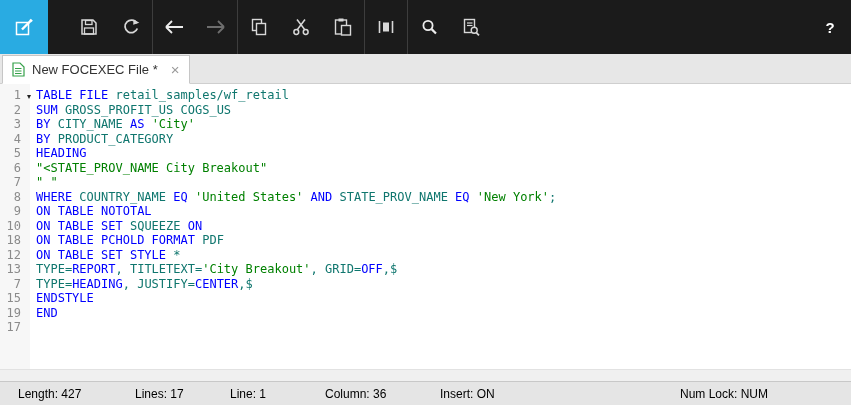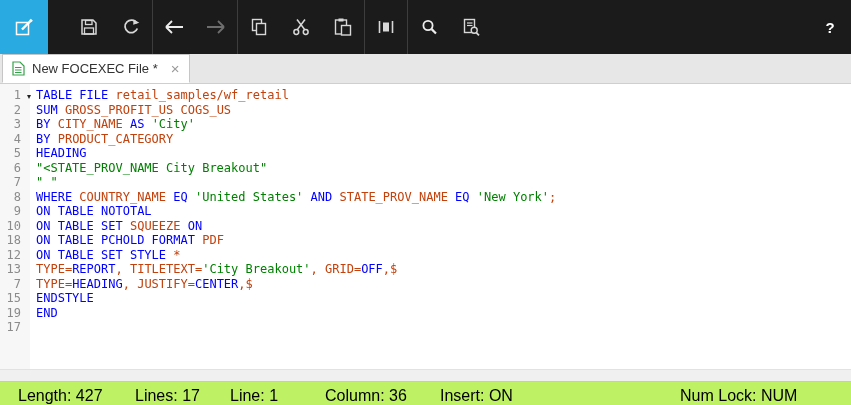--- a/index.html
+++ b/index.html
@@ -10,46 +10,46 @@
   .toolbar { height:54px; background:#1b1b1b; display:flex; align-items:stretch; }
   .tbtn { width:42px; display:flex; align-items:center; justify-content:center; cursor:pointer; }
   .tbtn.primary { width:48px; background:var(--accent,#29abe2); }
   .tdiv { width:1px; background:#3d3d3d; }
   .tspacer { width:20px; }
   .flex1 { flex:1; }
   .helpbtn { color:#fff; font-weight:bold; font-size:15px; }
 
   
   .tabbar { height:30px; background:#e7e7e7; border-bottom:1px solid #cfcfcf;
-            display:flex; align-items:flex-start; padding-left:2px; }
+            display:flex; align-items:center; padding-left:2px; }
   .tab { height:29px; margin-bottom:-1px; background:#fff;
          border:1px solid #c6c6c6; border-bottom:1px solid #fff;
          display:flex; align-items:center; gap:7px; padding:0 10px 0 9px;
          font-size:13px; color:#333; }
   .tab .close { color:#9a9a9a; font-size:15px; line-height:1; margin-left:6px; cursor:pointer; }
 
   
   .editor-wrap { height:297px; display:flex; flex-direction:column; }
   .editor-main { flex:1; display:flex; overflow:hidden;
                  font-family:"DejaVu Sans Mono", monospace; font-size:12px; line-height:14.5px; }
   .gutter { width:30px; background:#f7f7f7; color:#8b8b8b; text-align:right;
             padding-top:4px; }
   .gline { height:14.5px; position:relative; padding-right:9px; }
   .fold { position:absolute; right:-1px; top:2px; font-size:8px; color:#222;
           font-family:"DejaVu Sans", sans-serif; }
   .code { flex:1; padding:4px 0 0 6px; white-space:pre; color:#000; }
   .cline { height:14.5px; }
   .kw  { color:var(--kw,#0000ff); }
   .str { color:var(--str,#008000); }
-  .pl  { color:#c2410c; }
+  .pl  { color:#0f766e; }
   .hscroll { height:12px; background:#f0f0f0; border-top:1px solid #e2e2e2; }
 
   
-  .statusbar { height:24px; background:#bef264; border-top:1px solid #c8c8c8;
-               position:relative; font-size:16px; color:#000;text-align:center; }
+  .statusbar { height:24px; background:#e5e5e5; border-top:1px solid #c8c8c8;
+               position:relative; font-size:12px; color:#000;text-align:center; }
   .sitem { position:absolute; top:5px; white-space:nowrap; }
 
   svg { display:block; }
 </style>
 </head>
 <body>
 
 <div class="toolbar">
 
   <div class="tbtn primary">

